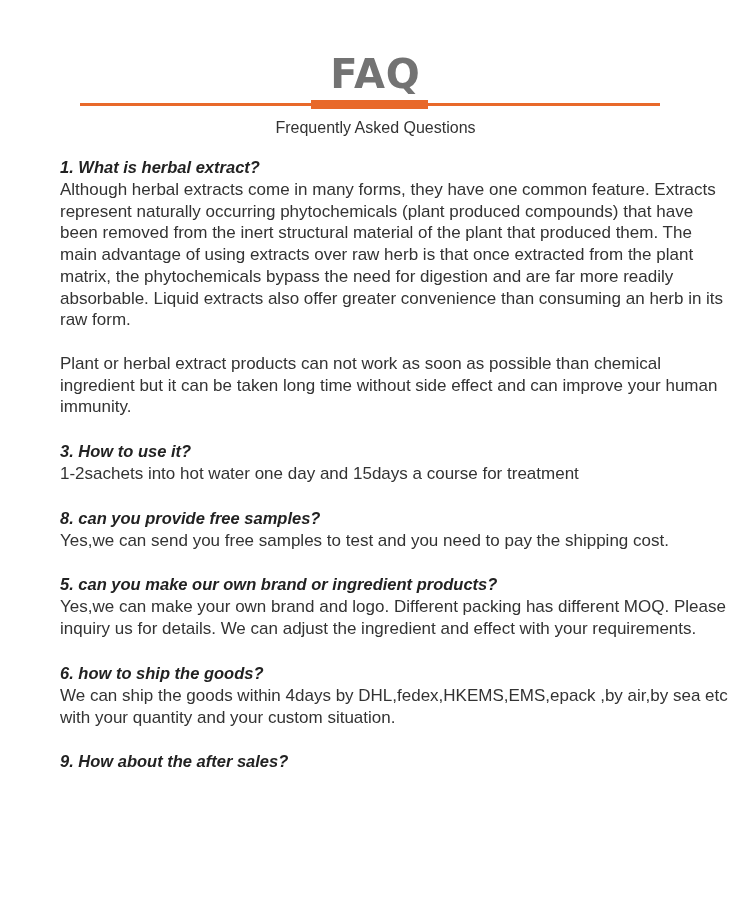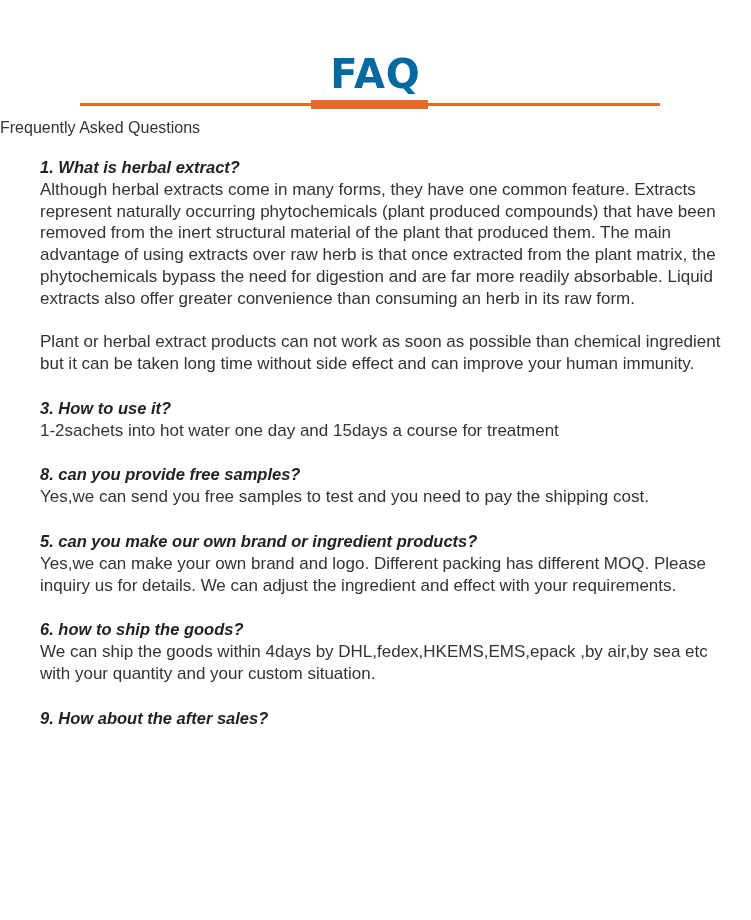--- a/index.html
+++ b/index.html
@@ -1,22 +1,22 @@
 <!DOCTYPE html>
 <html><head>
 <meta charset="utf-8">
 <style>
   html, body { margin: 0; padding: 0; background: #ffffff; }
   body { width: 751px; height: 920px; overflow: hidden; position: relative; font-family: "Liberation Sans", sans-serif; color: #333; }
-  .title { position: absolute; left: 0; width: 751px; top: 50px; text-align: center; font-family: "DejaVu Sans", sans-serif; font-weight: bold; font-size: 40px; color: #0369a1; letter-spacing: 1px; line-height: 48px; }
+  .title { position: absolute; left: 0; width: 751px; top: 50px; text-align: center; font-family: "DejaVu Sans", sans-serif; font-weight: bold; font-size: 40px; color: #737373; letter-spacing: 1px; line-height: 48px; }
   .rule { position: absolute; left: 80px; width: 580px; top: 103px; height: 3px; background: #e8692a; }
   .rule-thick { position: absolute; left: 311px; width: 117px; top: 100px; height: 9px; background: #e8692a; }
-  .subtitle { position: absolute; left: 0; width: 751px; top: 119px; text-align: left; font-size: 16px; color: #333; }
+  .subtitle { position: absolute; left: 0; width: 751px; top: 119px; text-align: center; font-size: 16px; color: #333; }
   .faq { position: absolute; left: 40px; width: 690px; top: 156px; }
-  .item { margin-bottom: 22px; }
+  .item { margin-bottom: 22px; margin-left: 20px; }
   .q { font-weight: bold; font-style: italic; font-size: 16.5px; color: #222; line-height: 23px; margin: 0; }
   .a { font-size: 17px; line-height: 21.7px; color: #333; margin: 0; }
 </style>
 </head>
 <body>
 
 <div class="title">FAQ</div>
 <div class="rule"></div>
 <div class="rule-thick"></div>
 <div class="subtitle">Frequently Asked Questions</div>

